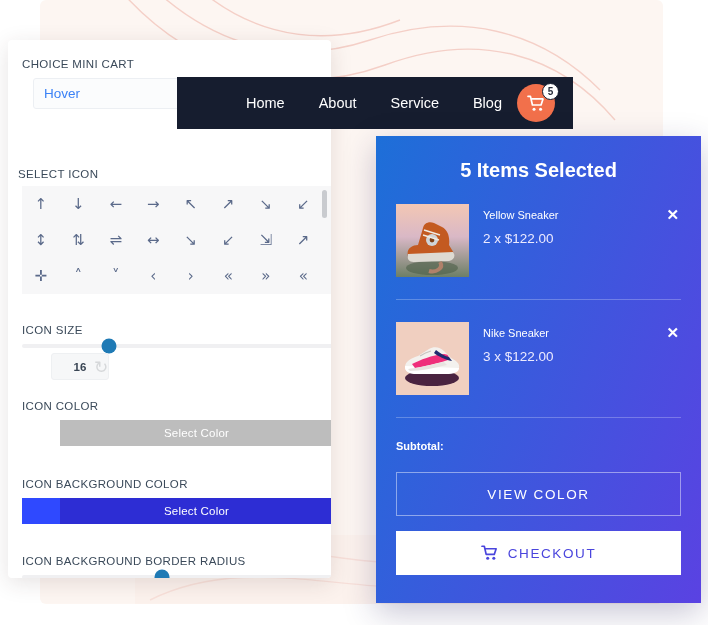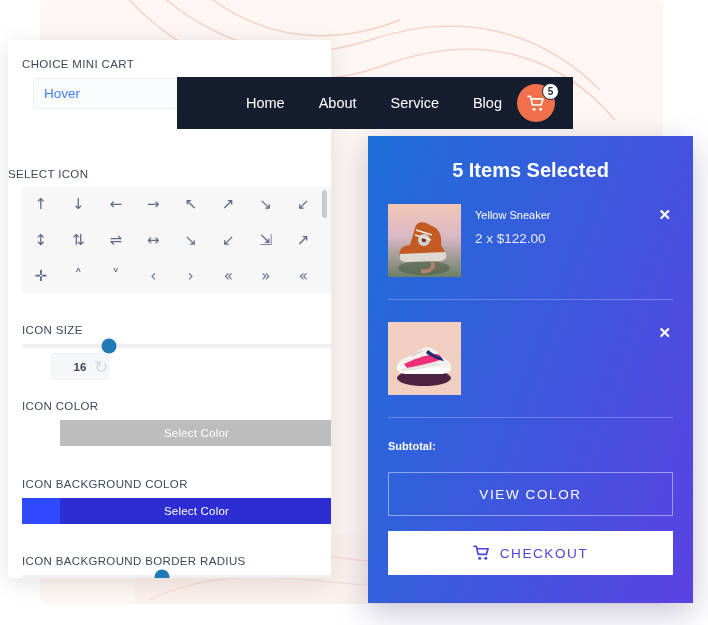--- a/index.html
+++ b/index.html
@@ -40,21 +40,21 @@
   .label-choice { position:absolute; left:14px; top:18px; }
   .hover-input {
     position: absolute; left: 25px; top: 38px;
     width: 295px; height: 31px;
     background: #fbfcfd; border: 1px solid #eceff3;
     border-radius: 3px;
     font-size: 13.5px; color: #3b82f6;
     padding: 0 10px; line-height: 29px;
     font-family: "Liberation Sans", sans-serif;
   }
-  .label-selicon { position:absolute; left:0; top:128px; }
+  .label-selicon { position:absolute; left:10px; top:128px; }
 
   .icon-grid-wrap {
     position: absolute; left: 14px; top: 146px;
     width: 309px; height: 108px;
     background: #f7f7f8;
     overflow: hidden;
   }
   .icon-grid {
     display: grid;
     grid-template-columns: repeat(8, 1fr);
@@ -125,21 +125,21 @@
     position:absolute; right:14px; top:6px;
     width:17px; height:17px; border-radius:50%;
     background:#ffffff; color:#262b3a;
     font-size:10px; font-weight:bold;
     display:flex; align-items:center; justify-content:center;
     border:1px solid #161d2f;
   }
 
   
   .cart-panel {
-    position:absolute; left:368px; top:136px;
+    position:absolute; left:376px; top:136px;
     width:325px; height:467px;
     background: linear-gradient(110deg, #1d6fd8 0%, #3658dd 42%, #5a42e2 100%);
     box-shadow: 0 10px 30px rgba(40,30,90,0.25);
     padding: 0 20px;
   }
   .cart-title {
     text-align:center; color:#fff; font-size:20px; font-weight:bold;
     padding-top:23px;
   }
   .cart-item { position:relative; display:flex; margin-top:22px; height:73px; }
@@ -323,20 +323,24 @@
           <rect width="73" height="73" fill="#f0cfc0"></rect>
           <ellipse cx="36" cy="56" rx="27" ry="8" fill="#4a2340"></ellipse>
           <path d="M9 45 C9 39 16 36 22 34 L33 27 C38 24 44 25 48 29 L55 36 C61 39 64 42 63 46 C62 50 55 51 45 51 L18 51 C12 51 9 49 9 45 Z" fill="#f3f1ee"></path>
           <path d="M9 46 C10 50 14 52 20 52 L50 52 C58 52 63 50 63 46 L9 44 Z" fill="#ffffff"></path>
           <path d="M16 42 C24 38 36 33 48 32 C52 32 54 35 52 38 C42 41 28 45 19 46 Z" fill="#ef2f7b"></path>
           <path d="M40 28 C44 31 48 34 53 35 L56 39 C49 38 42 34 38 31 Z" fill="#1f2a6e"></path>
           <path d="M12 47 C20 46 34 43 48 40 L51 43 C38 46 24 49 14 49 Z" fill="#e8e4e0"></path>
           <path d="M24 34 C27 32 31 30 35 29" stroke="#c9c5c0" stroke-width="1.2" fill="none"></path>
         </svg>
       </div>
+      <div class="item-info">
+        <div class="item-name">Nike Sneaker</div>
+        <div class="item-qty">3 x $122.00</div>
+      </div>
       <div class="item-remove">✕</div>
     </div>
 
     <div class="divider"></div>
 
     <div class="subtotal-row">
       <div class="subtotal-label">Subtotal:</div>
     </div>
 
     <div class="btn-viewcart">VIEW COLOR</div>

